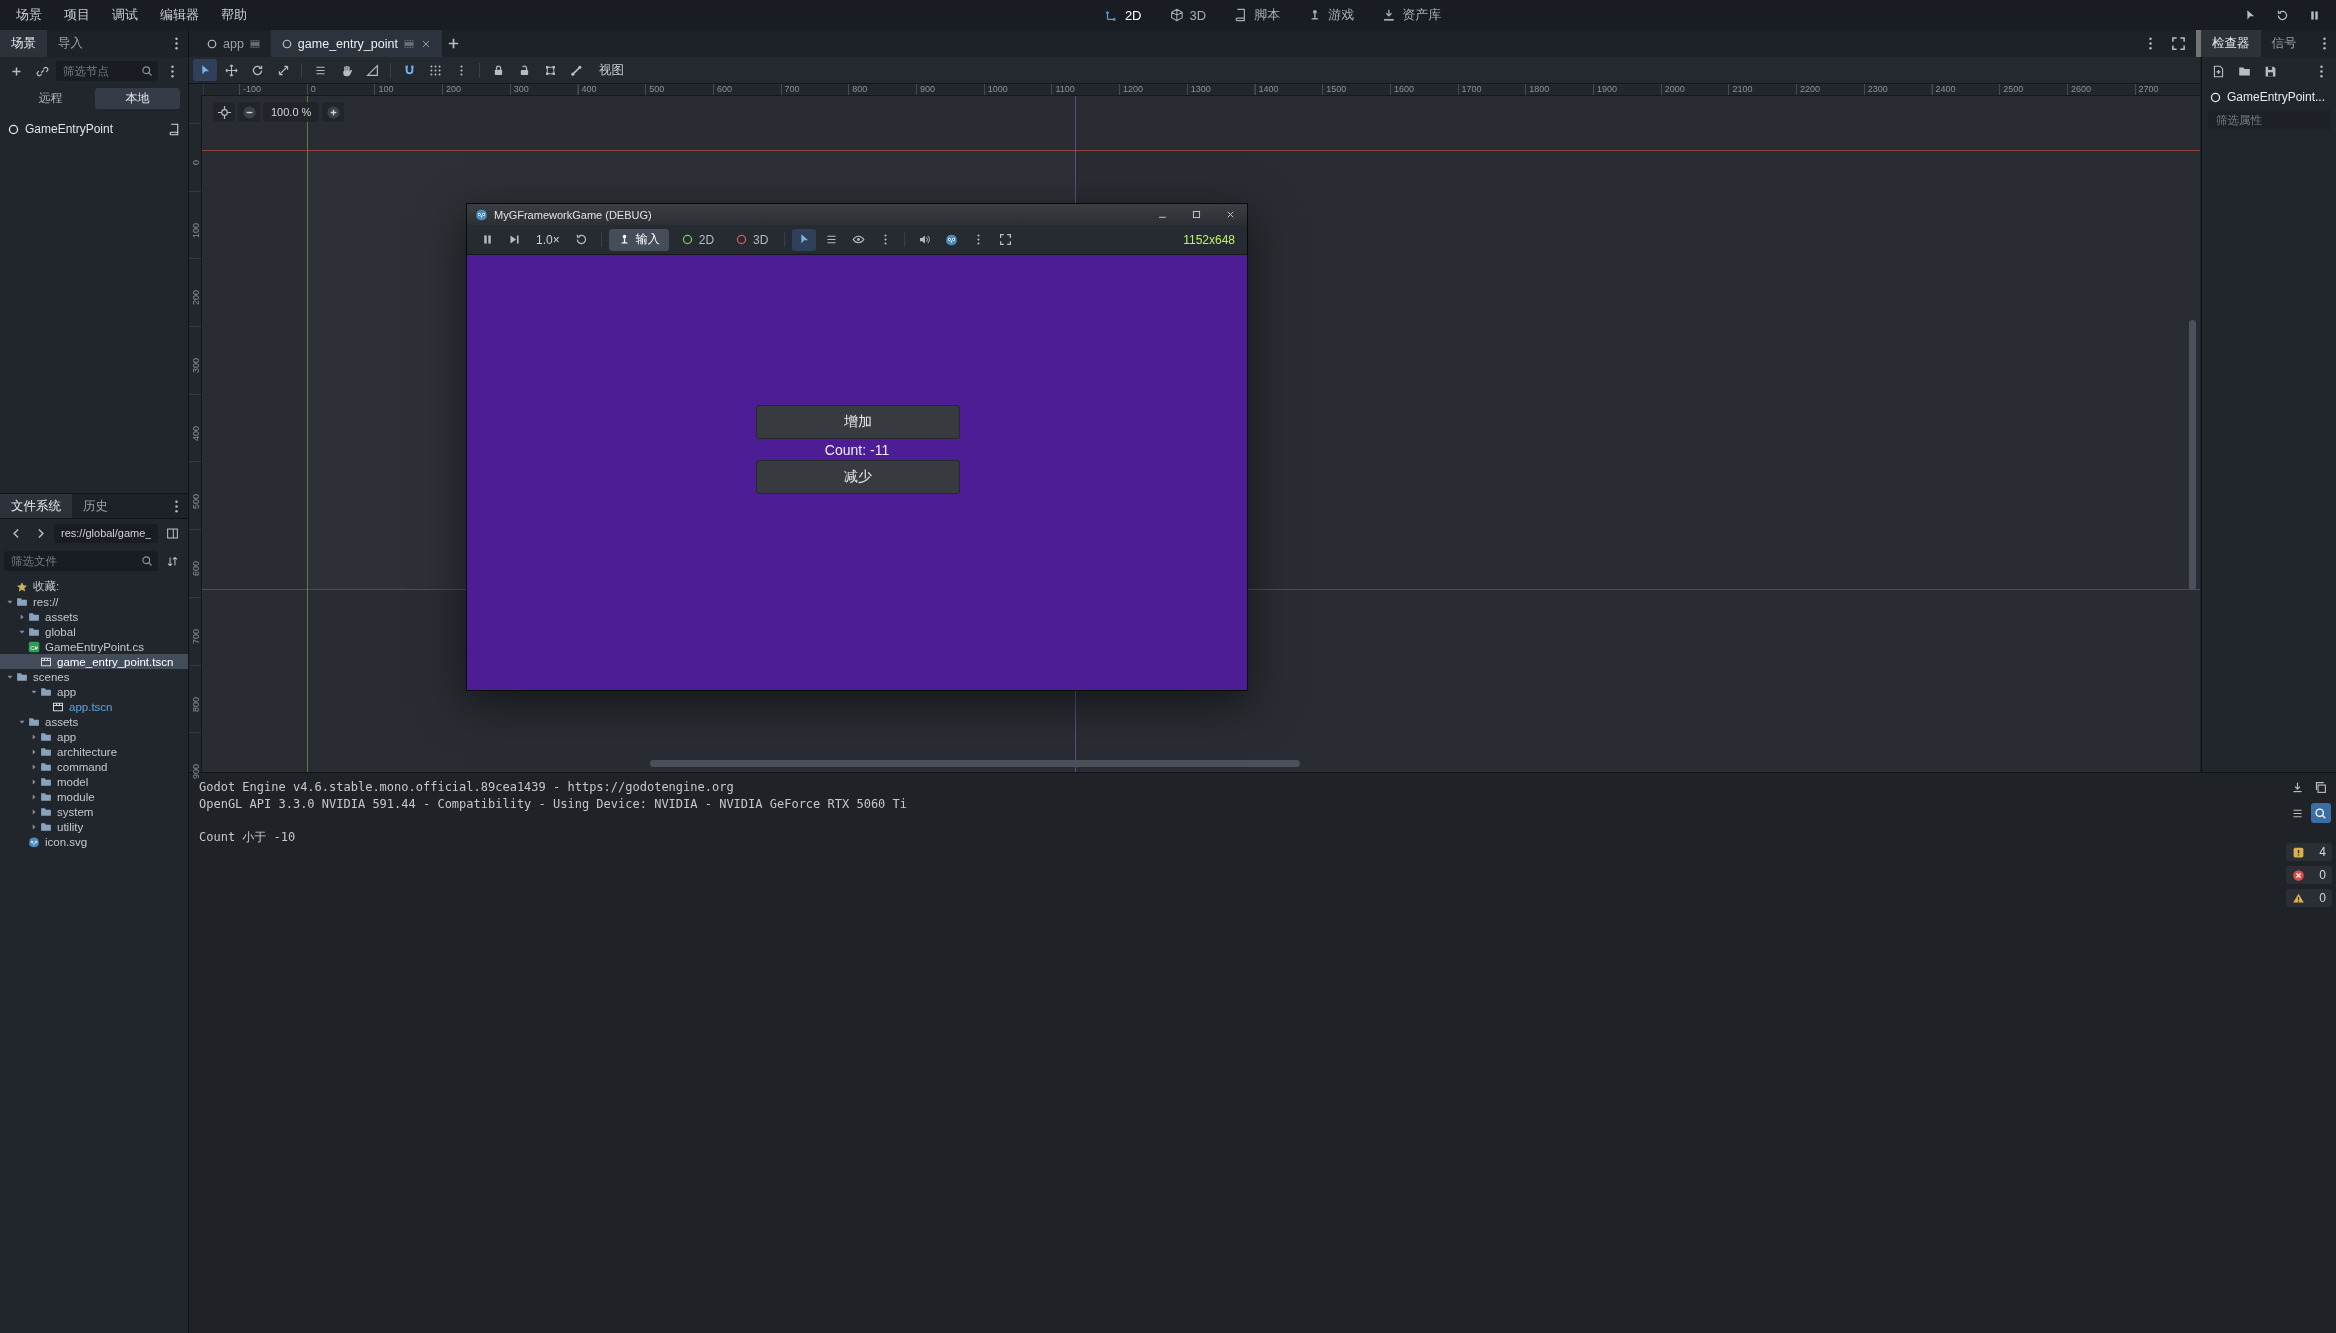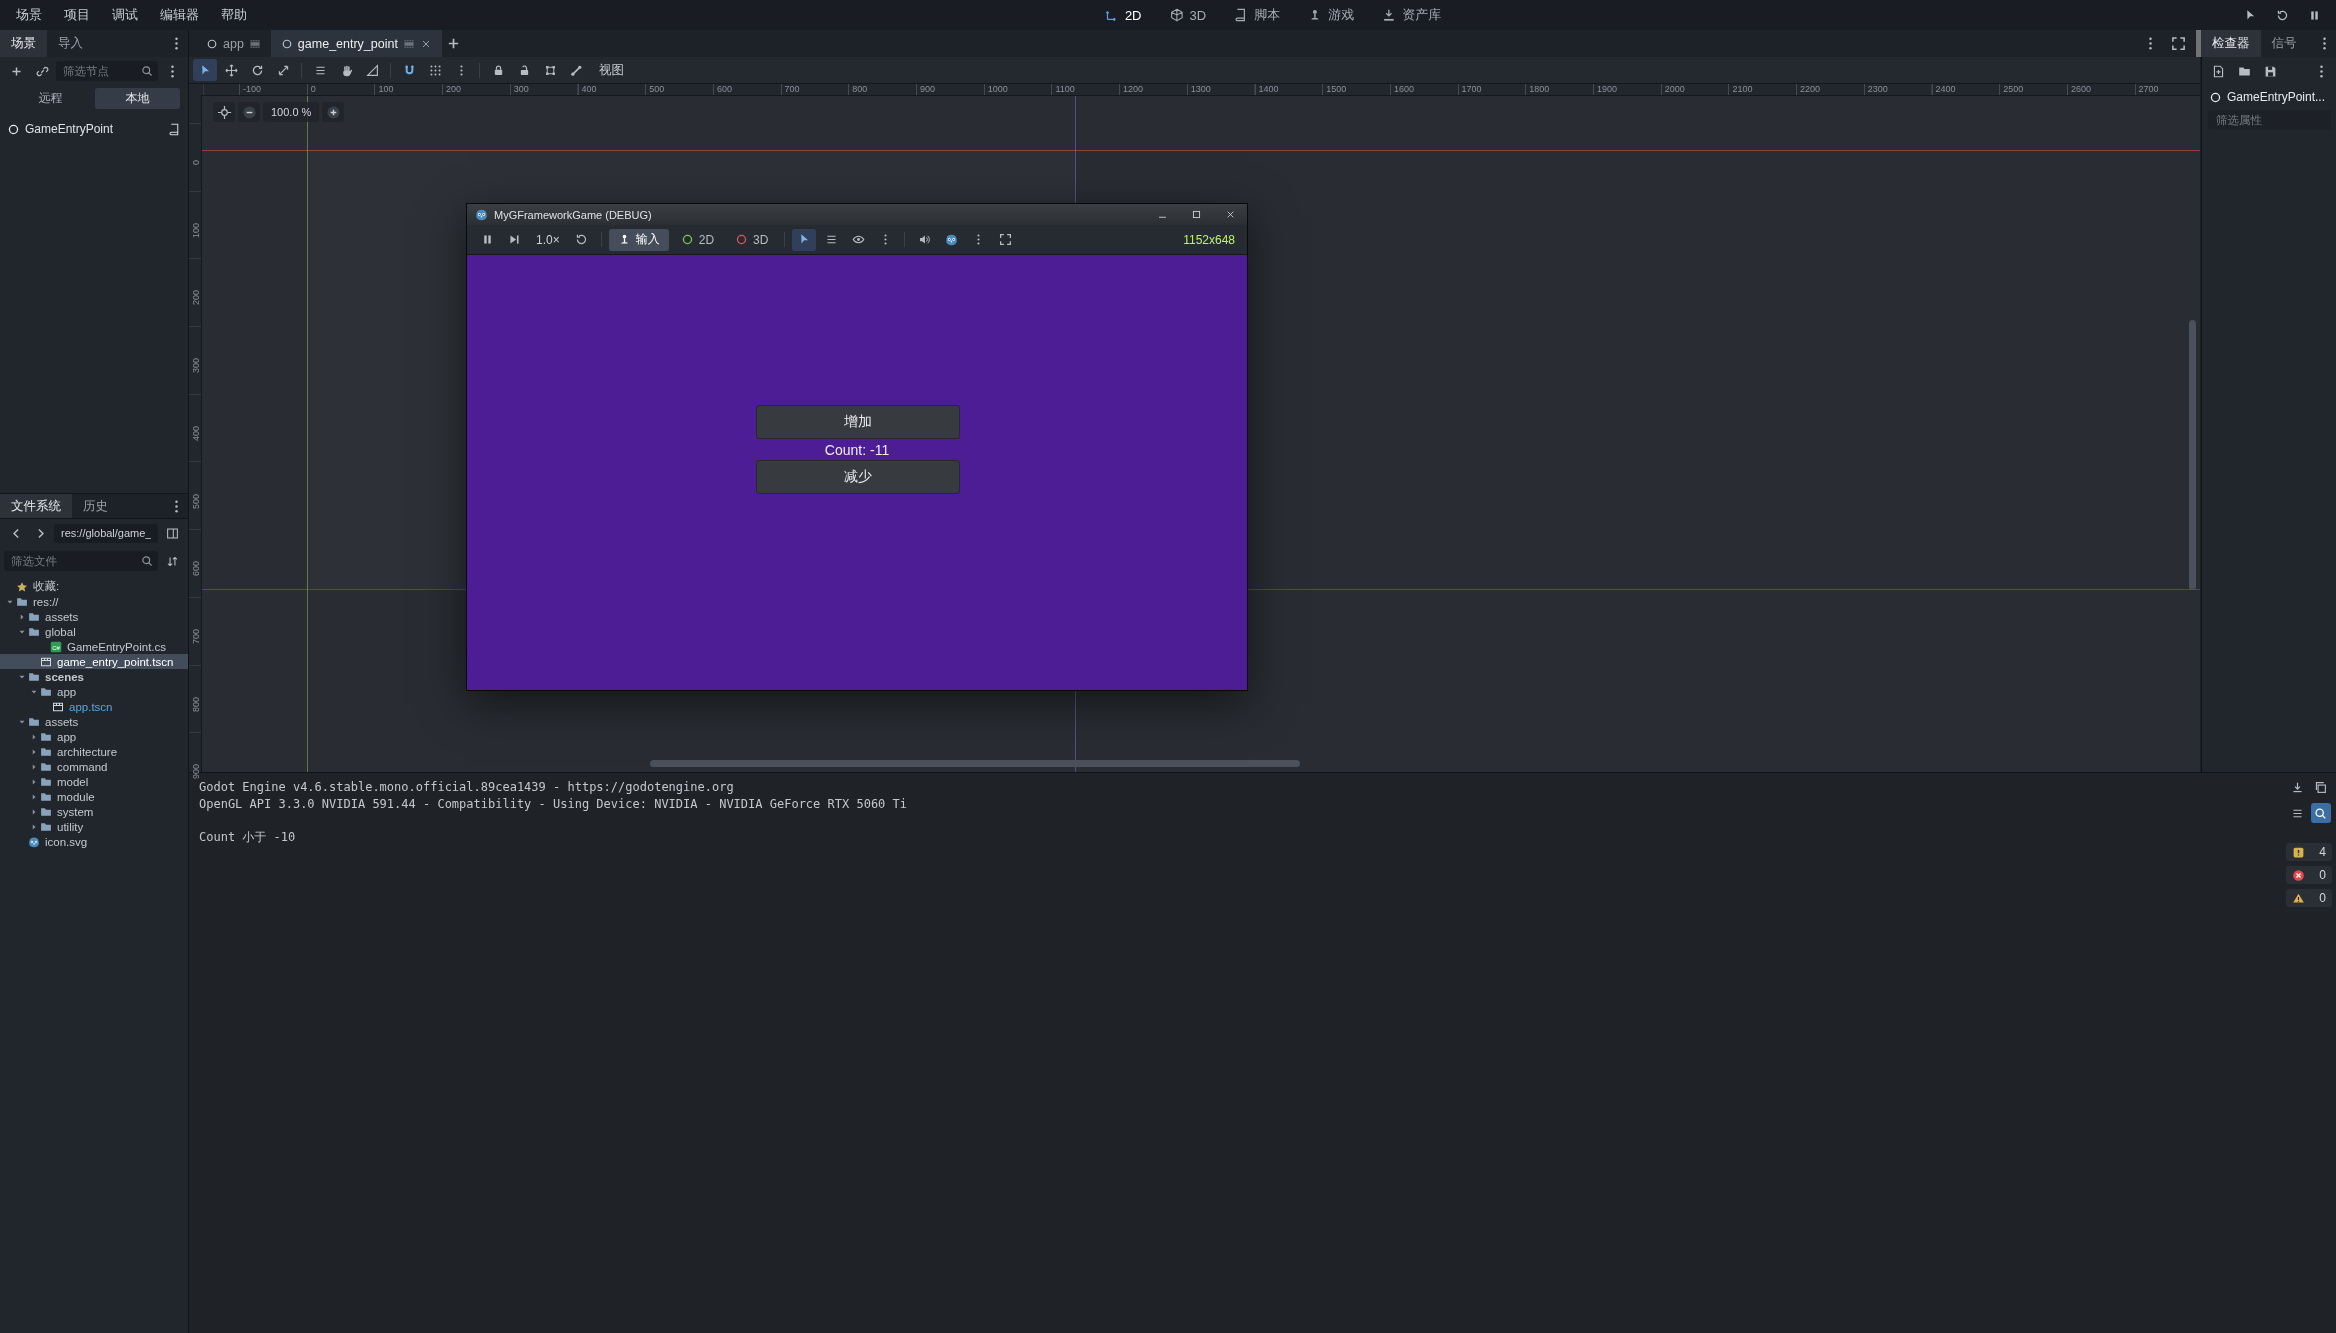--- a/index.html
+++ b/index.html
@@ -462,41 +462,41 @@
               <path d="M3 5.5L8 11l5-5.5z" fill="currentColor"></path>
             </svg>
           </span>
           <span class="fic ic-folder">
             <svg viewBox="0 0 16 16">
               <path d="M1.5 3h5l1.5 2h6.5v8h-13z" fill="currentColor"></path>
             </svg>
           </span>
           <span class="lbl">global</span>
         </div>
-        <div class="fs-row" style="padding-left: 16px; justify-content: center;">
+        <div class="fs-row" style="padding-left: 16px;">
           <span class="arr"></span>
           <span class="fic ic-cs">
             <svg viewBox="0 0 16 16">
               <rect x="1" y="1" width="14" height="14" rx="2" fill="#2e9d52"></rect>
               <text x="8" y="11.5" font-size="8" fill="#fff" text-anchor="middle">C#</text>
             </svg>
           </span>
           <span class="lbl">GameEntryPoint.cs</span>
         </div>
         <div class="fs-row selected" style="padding-left: 28px;">
           <span class="arr"></span>
           <span class="fic ic-scene">
             <svg viewBox="0 0 16 16">
               <rect x="2" y="3" width="12" height="10" fill="none" stroke="currentColor" stroke-width="1.3"></rect>
               <path d="M2 6h12M6 3v3M10 3v3" stroke="currentColor" stroke-width="1.3"></path>
             </svg>
           </span>
           <span class="lbl">game_entry_point.tscn</span>
         </div>
-        <div class="fs-row" style="padding-left: 16px; font-weight: bold;">
+        <div class="fs-row" style="padding-left: 4px;">
           <span class="arr">
             <svg viewBox="0 0 16 16">
               <path d="M3 5.5L8 11l5-5.5z" fill="currentColor"></path>
             </svg>
           </span>
           <span class="fic ic-folder">
             <svg viewBox="0 0 16 16">
               <path d="M1.5 3h5l1.5 2h6.5v8h-13z" fill="currentColor"></path>
             </svg>
           </span>

